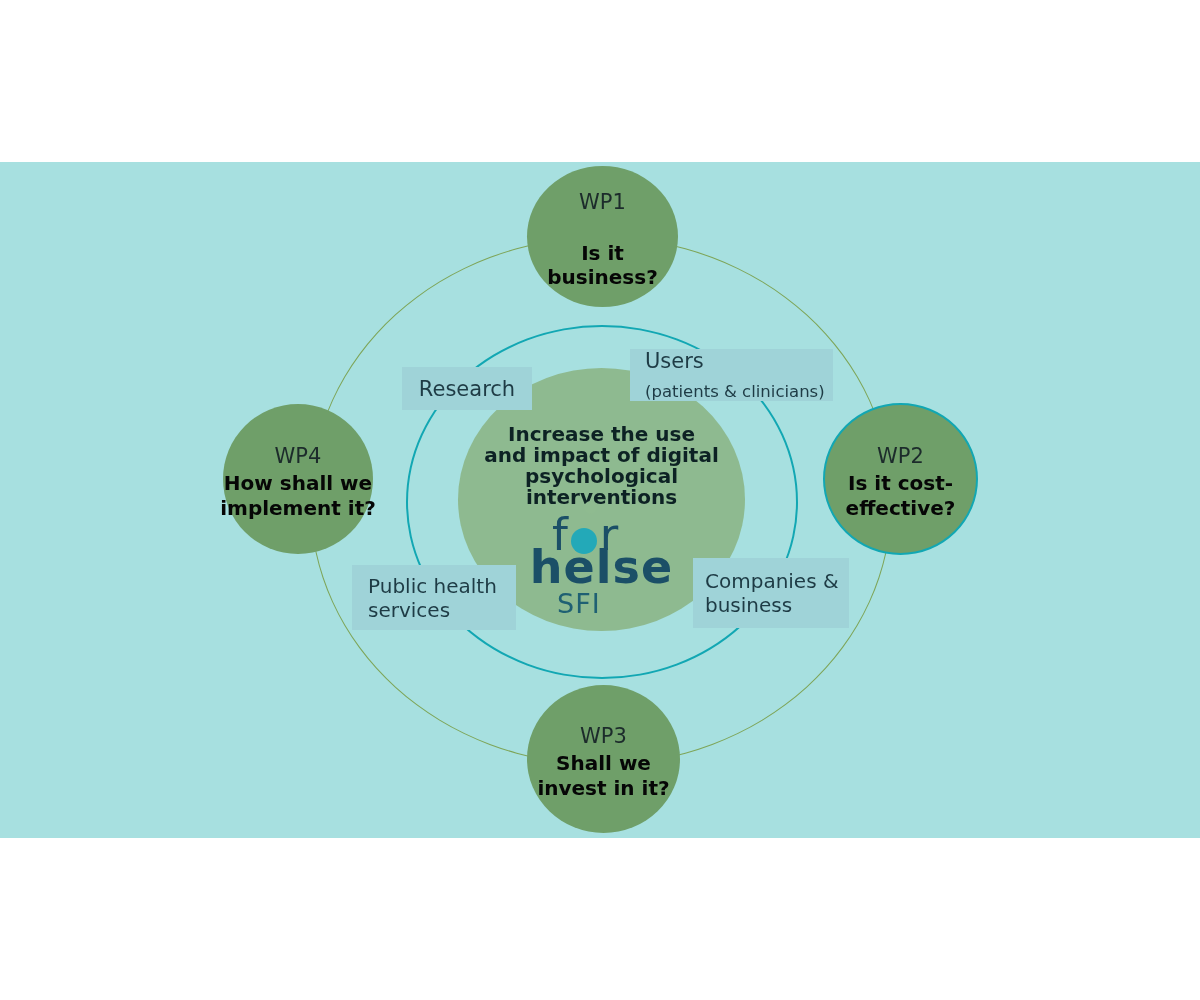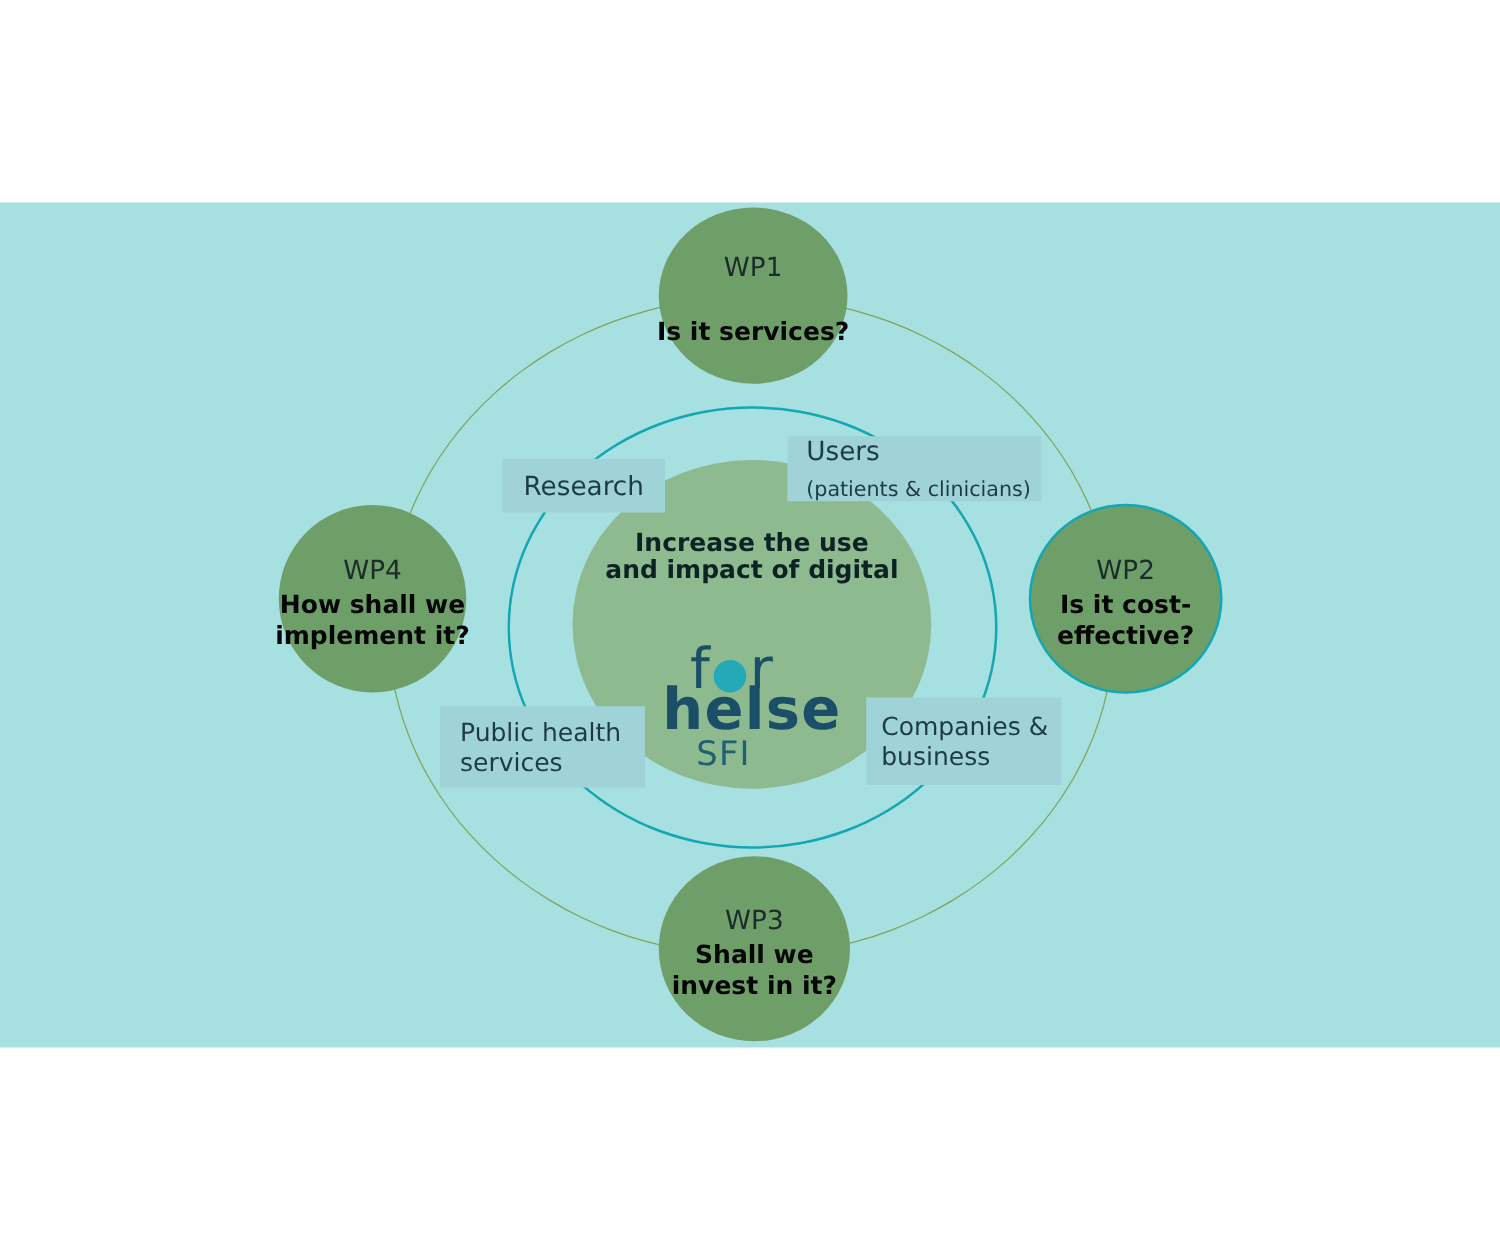--- a/index.html
+++ b/index.html
@@ -95,35 +95,36 @@
 
   <div class="band"></div>
 
   <div class="orbit outer"></div>
   <div class="orbit inner"></div>
 
   <div class="center-ellipse">
     <div class="goal-text">
       <div>Increase the use</div>
       <div>and impact of digital</div>
+      <div>psychological interventions</div>
     </div>
   </div>
 
   <div class="logo-for">
     <span class="logo-letter">f</span>
     <span class="logo-o"></span>
     <span class="logo-dot"></span>
     <span class="logo-letter">r</span>
   </div>
   <div class="logo-helse">helse</div>
   <div class="logo-sfi">SFI</div>
 
   <div class="wp wp1">
     <div class="wp-label">WP1</div>
-    <div class="wp-question">Is it services?</div>
+    <div class="wp-question">Is it business?</div>
   </div>
   <div class="wp wp2">
     <div class="wp-label">WP2</div>
     <div class="wp-question">Is it cost-effective?</div>
   </div>
   <div class="wp wp3">
     <div class="wp-label">WP3</div>
     <div class="wp-question">Shall we invest in it?</div>
   </div>
   <div class="wp wp4">

